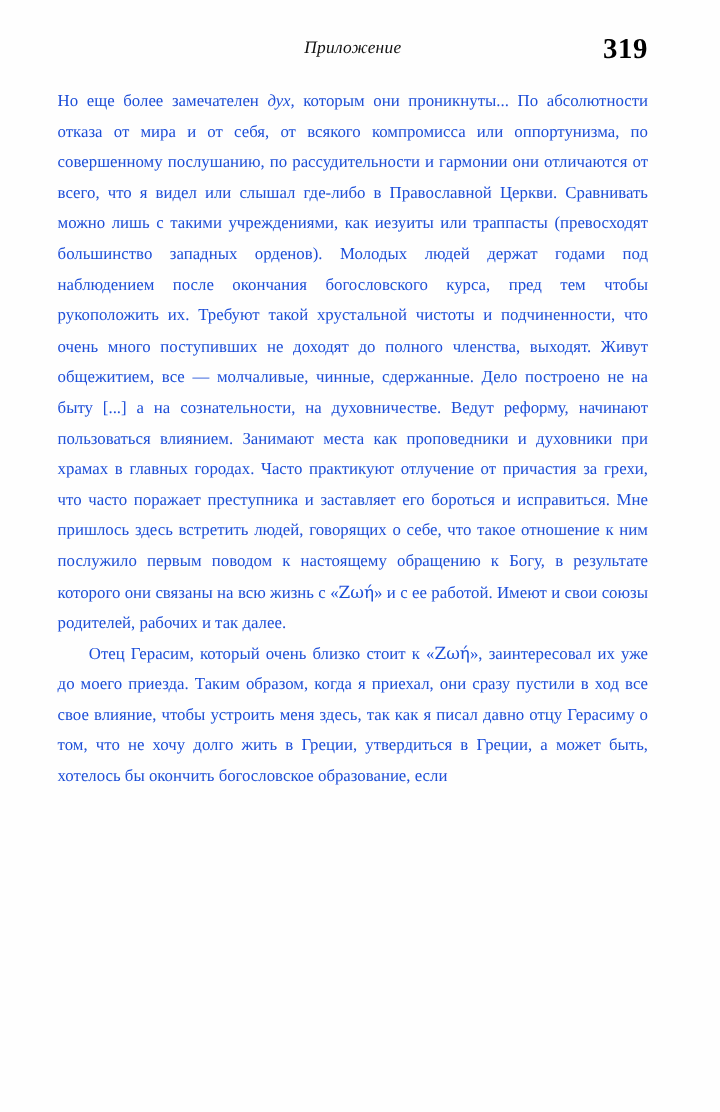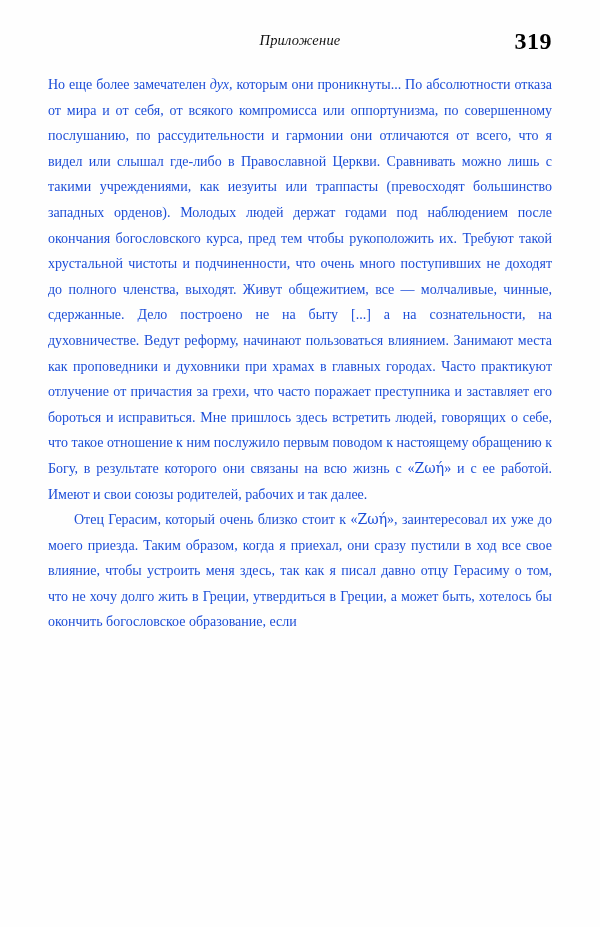--- a/index.html
+++ b/index.html
@@ -12,21 +12,21 @@
     height: 927px;
     font-family: "Liberation Serif", "DejaVu Serif", serif;
     color: #000000;
     overflow: hidden;
   }
   .page {
     position: relative;
     width: 600px;
     height: 927px;
     box-sizing: border-box;
-    padding: 28px 48px 30px 48px;
+    padding: 28px 60px 30px 48px;
     background: #fefefe;
   }
   .running-head {
     position: relative;
     height: 34px;
     margin-bottom: 10px;
   }
   .running-title {
     position: absolute;
     left: 0;

